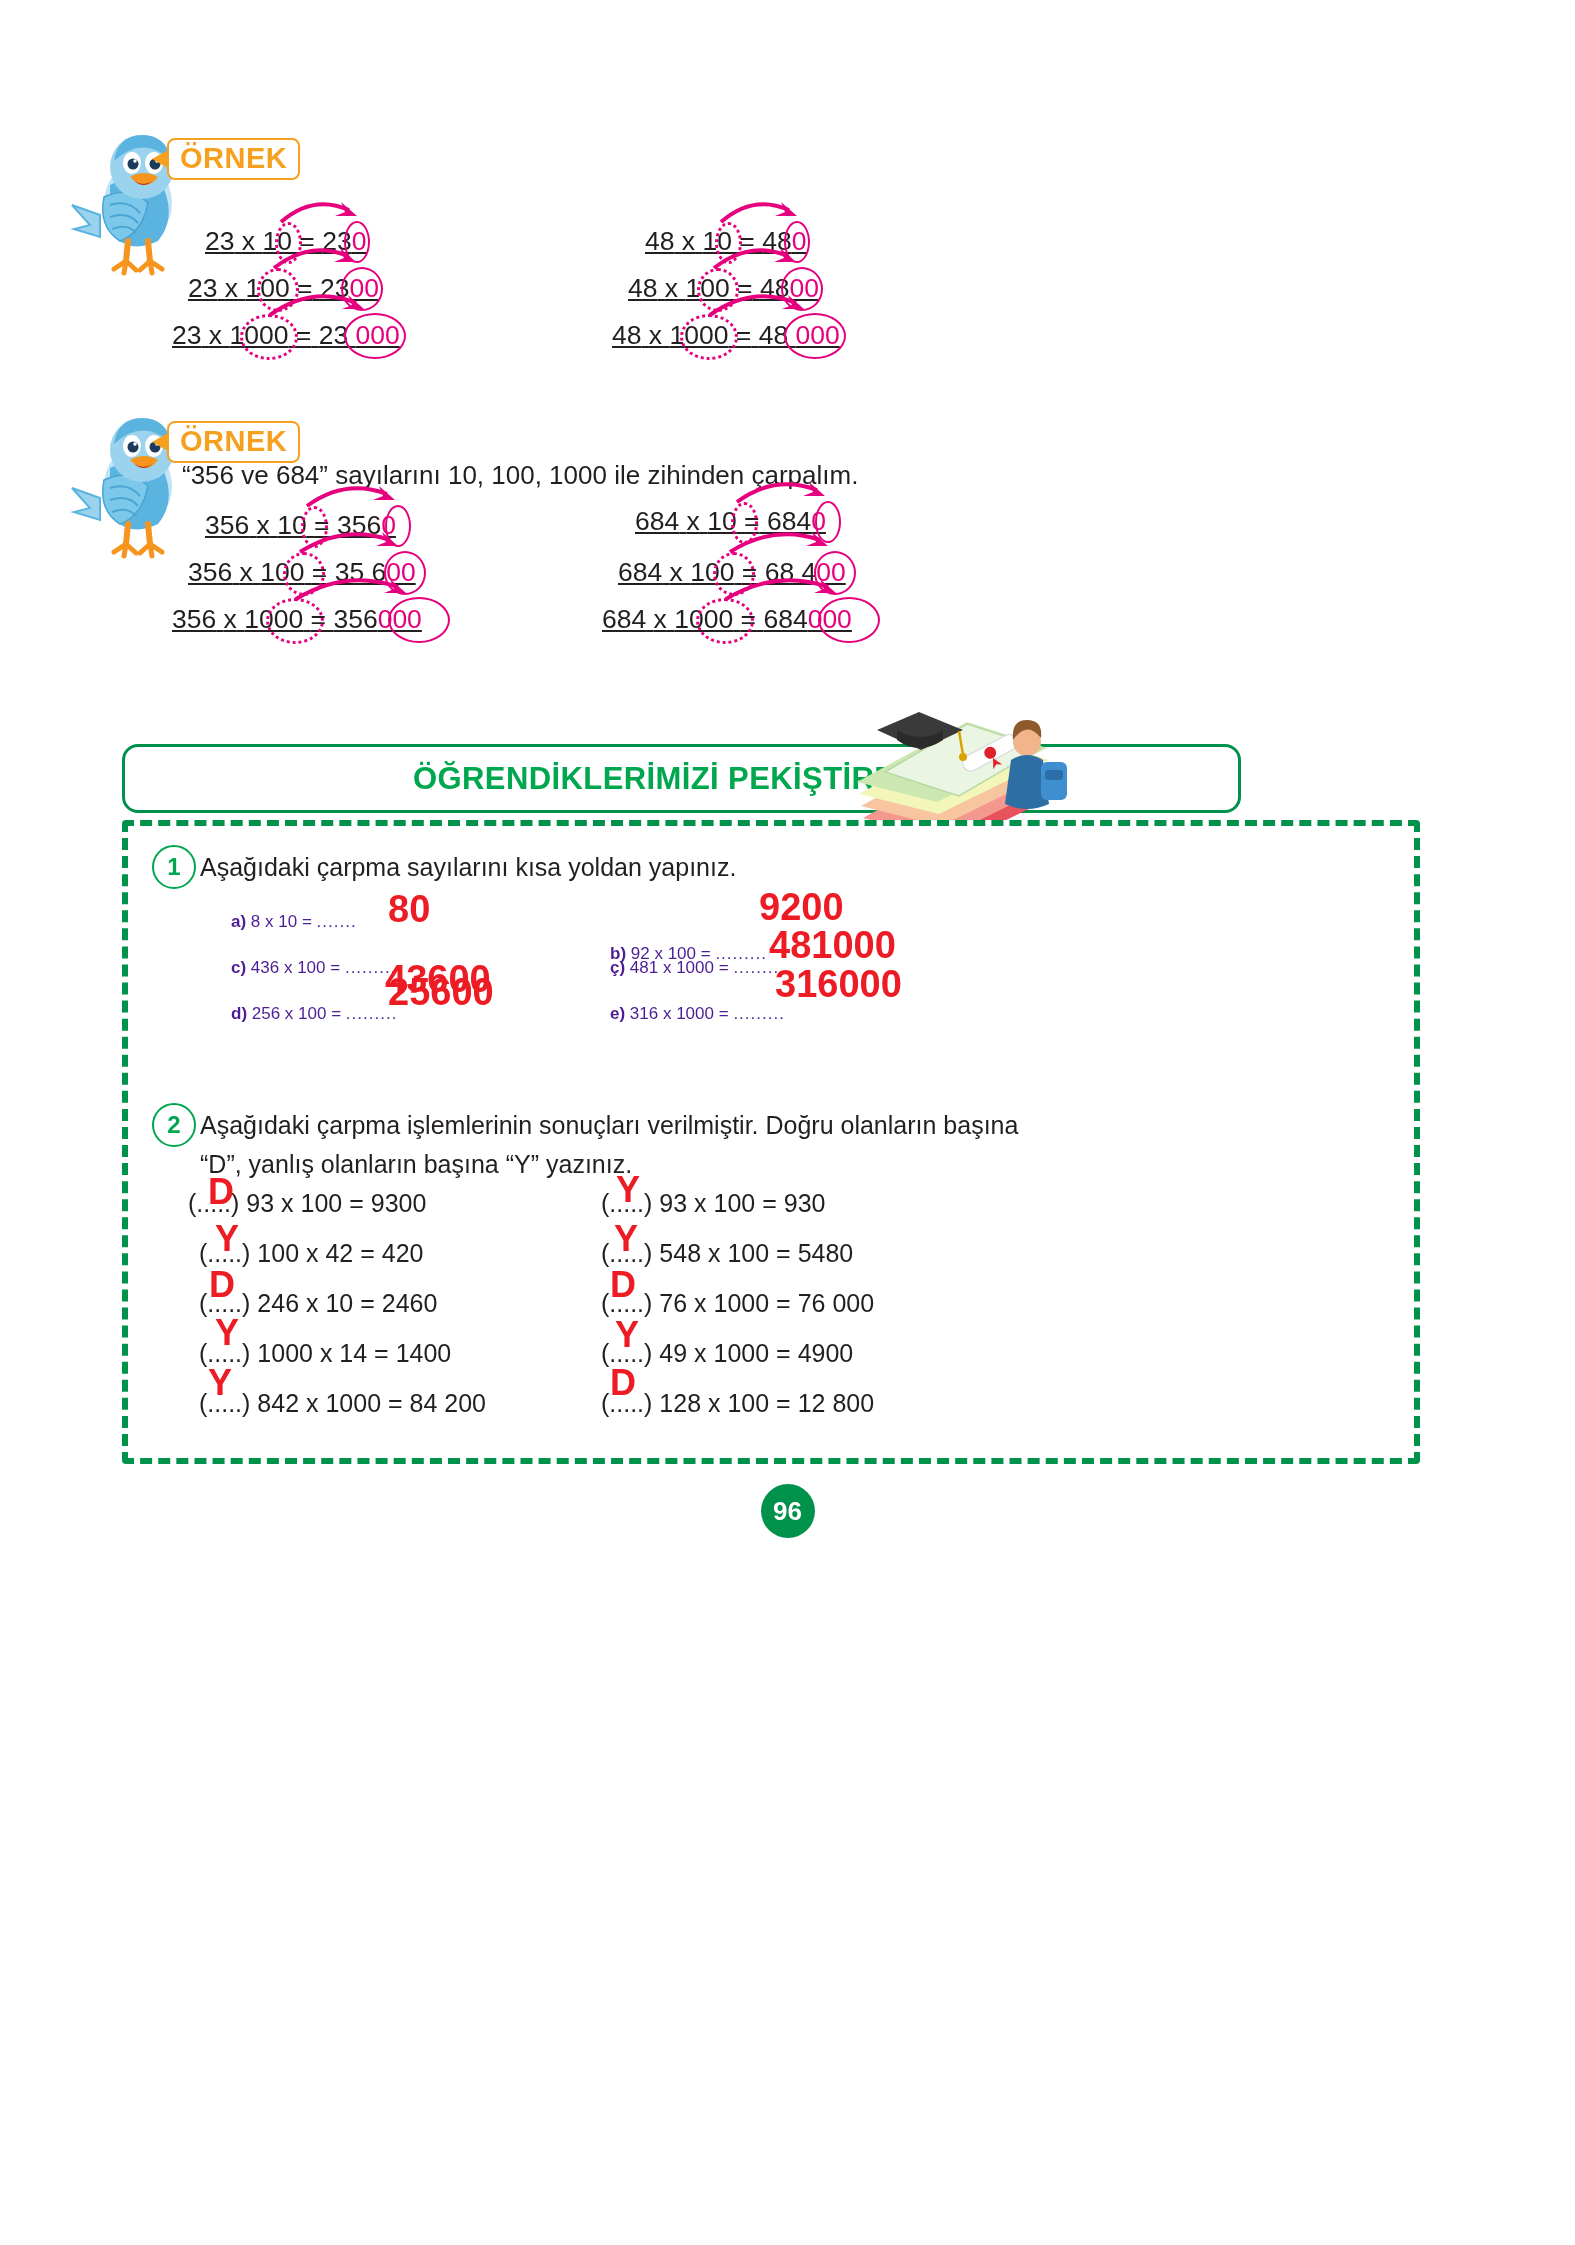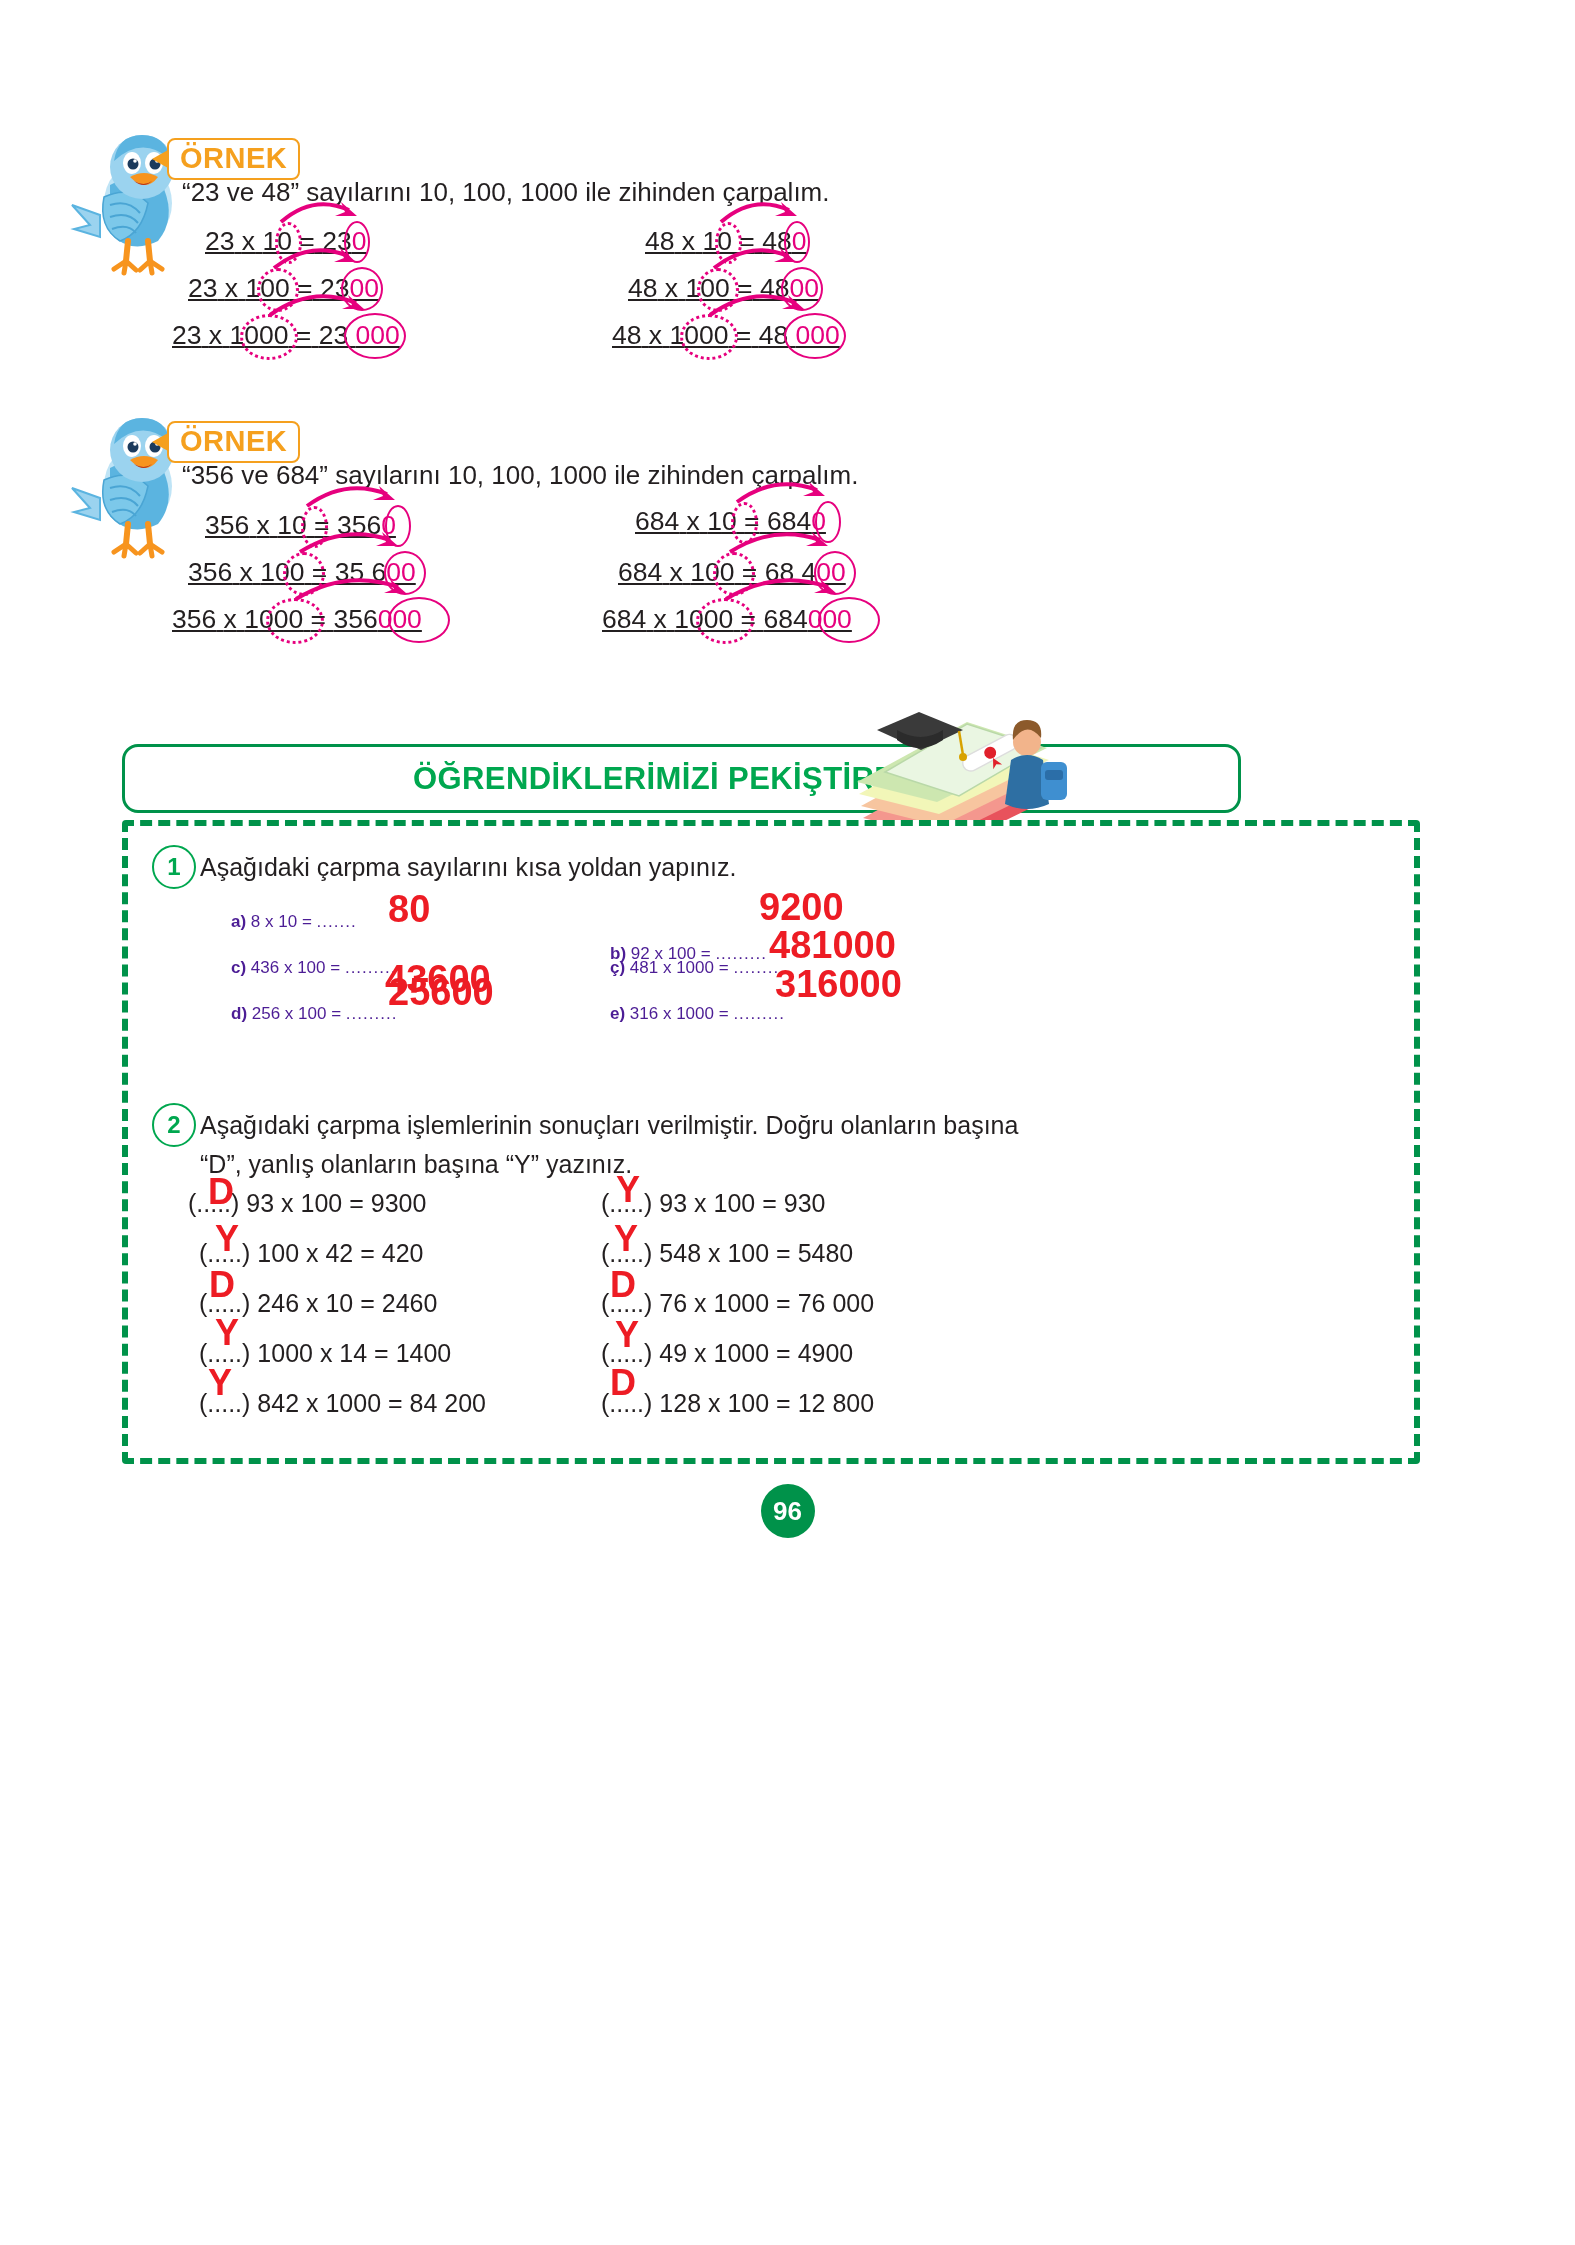--- a/index.html
+++ b/index.html
@@ -150,21 +150,20 @@
         <path d="M80 136 l-10 9 M80 136 l2 12 M80 136 l12 8" stroke="#f7941e" stroke-width="5" stroke-linecap="round"></path>
       </g>
     </svg>
   </div>
 
   <div class="ornek-wrap" style="left:152px;top:138px;">
     <div class="ornek-tail"></div>
     <div class="ornek">ÖRNEK</div>
   </div>
 
-  <div class="ex-title" style="left:182px;top:177px;">“23 ve 48” sayılarını 10, 100, 1000 ile zihinden çarpalım.</div>
 
   <div class="eq" style="left:205px;top:228px;">
     <span>23</span>
     <span>x</span>
     <span>1</span><span>0</span>
     <span>=</span>
     <span>23</span><span class="mag">0</span>
     <span class="dot-oval" style="left:70px;top:-6px;width:21px;height:36px;"></span>
     <span class="solid-oval" style="left:139px;top:-7px;width:22px;height:38px;"></span>
     <span class="arrow" style="left:74px;top:-28px;">

